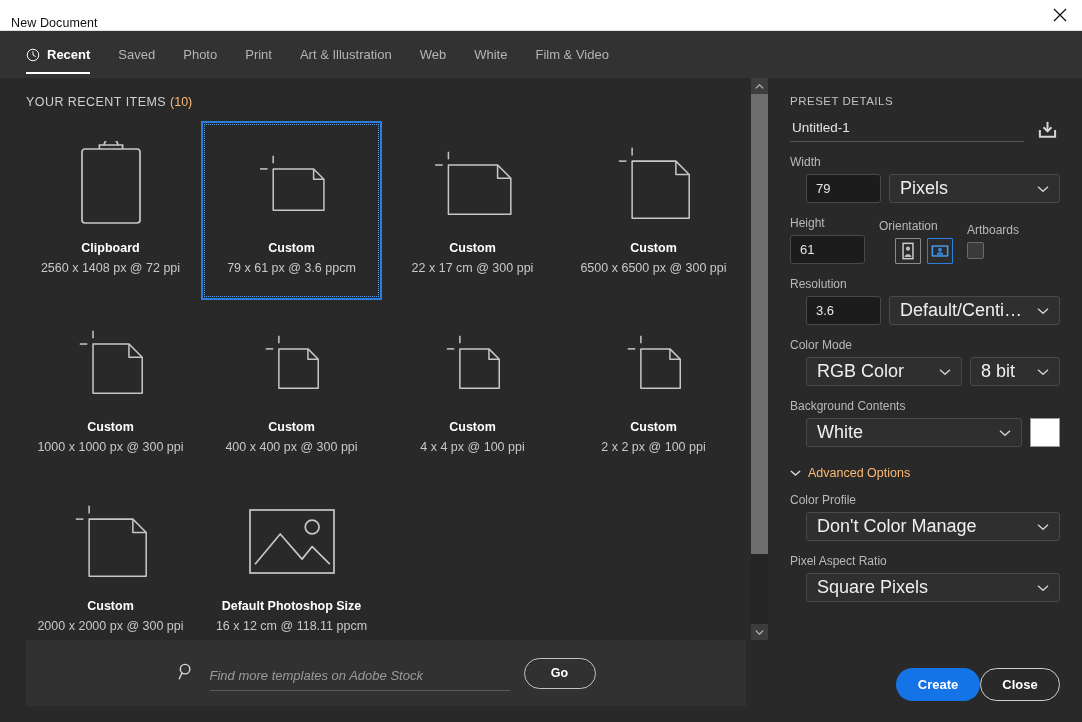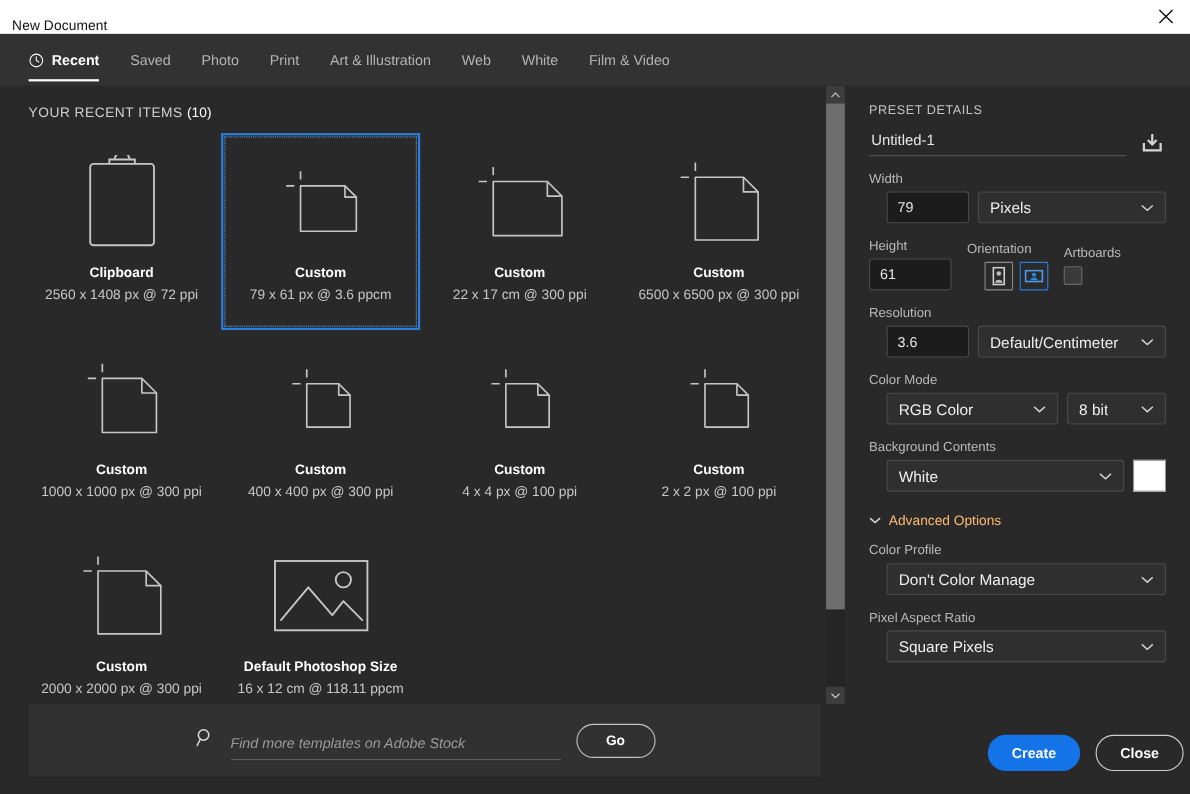--- a/index.html
+++ b/index.html
@@ -100,21 +100,21 @@
     position: relative;
     overflow: hidden;
     padding: 0 0 0 0;
   }
   .recent-header {
     color: #d0d0d0;
     font-size: 12.5px;
     letter-spacing: .45px;
     padding: 17px 0 0 26px;
   }
-  .recent-header .count { color: #ffffff; letter-spacing: 0; }
+  .recent-header .count { color: #fdba74; letter-spacing: 0; }
 
   .grid {
     display: grid;
     grid-template-columns: repeat(4, 181px);
     padding: 12px 0 0 20px;
     row-gap: 0;
   }
   .card {
     height: 179px;
     display: flex;
@@ -288,21 +288,21 @@
     padding: 0 9px;
     outline: 0;
   }
 
   .select {
     height: 29px;
     background: #2f2f2f;
     border: 1px solid #4a4a4a;
     border-radius: 3px;
     color: #efefef;
-    font-size: 14px;
+    font-size: 18px;
     display: flex;
     align-items: center;
     justify-content: space-between;
     padding: 0 10px;
     cursor: pointer;
     flex: 1 1 auto;
     min-width: 0;
   }
   .select .sel-text { overflow: hidden; text-overflow: ellipsis; white-space: nowrap; }
   .chev { flex: 0 0 auto; margin-left: 8px; }
@@ -340,24 +340,24 @@
   .advanced {
     display: flex; align-items: center; gap: 7px;
     color: #fdba74; font-size: 12.5px;
     margin-top: 19px;
     cursor: pointer;
   }
 
   
   .footer-actions {
     position: absolute;
-    right: 6px;
+    right: 22px;
     bottom: 21px;
     display: flex;
-    gap: 14px;
+    gap: 0;
   }
   .btn-create {
     background: #1473e6;
     border: 0;
     border-radius: 18px;
     color: #ffffff;
     font-weight: bold;
     font-size: 13px;
     height: 33px;
     min-width: 84px;

